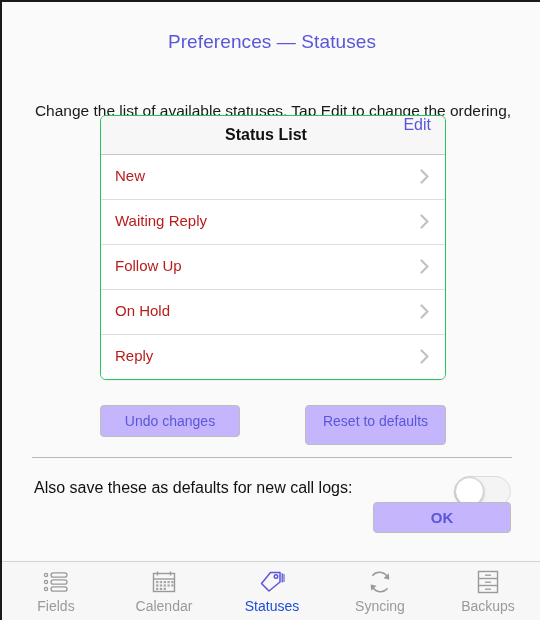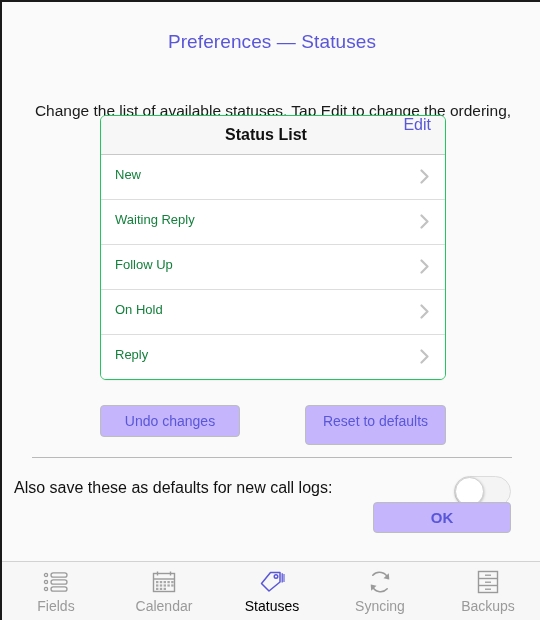--- a/index.html
+++ b/index.html
@@ -89,22 +89,22 @@
     border-bottom: 1px solid #dddddd;
     cursor: pointer;
   }
   .list-row:last-child {
     border-bottom: none;
   }
   .list-row-label {
     position: absolute;
     left: 14px;
     top: 12px;
-    font-size: 13px;
-    color: #15803d;
+    font-size: 15px;
+    color: #b91c1c;
   }
   .chevron {
     position: absolute;
     right: 16px;
     top: 14px;
     width: 9px;
     height: 15px;
   }
   .chevron svg { display: block; }
 
@@ -142,21 +142,21 @@
     left: 30px;
     top: 455px;
     width: 480px;
     height: 1px;
     background: #b9b9b9;
   }
 
   
   .toggle-label {
     position: absolute;
-    left: 12px;
+    left: 32px;
     top: 477px;
     font-size: 16px;
     color: #111111;
     text-align: center;
   }
   .toggle {
     position: absolute;
     left: 452px;
     top: 474px;
     width: 57px;
@@ -220,21 +220,21 @@
     display: flex;
     align-items: center;
     justify-content: center;
   }
   .tab-icon svg { display: block; }
   .tab-label {
     margin-top: 2px;
     font-size: 14px;
     color: #9a9a9a;
   }
-  .tab.active .tab-label { color: #000000; text-align: center; }
+  .tab.active .tab-label { color: #1d4ed8; text-align: center; }
 </style>
 </head>
 <body>
 
 <div class="screen">
 
   <div class="page-title">Preferences — Statuses</div>
   <div class="page-desc">Change the list of available statuses.  Tap Edit to change the ordering, add new ones or delete existing ones.</div>
 
   <div class="card">

